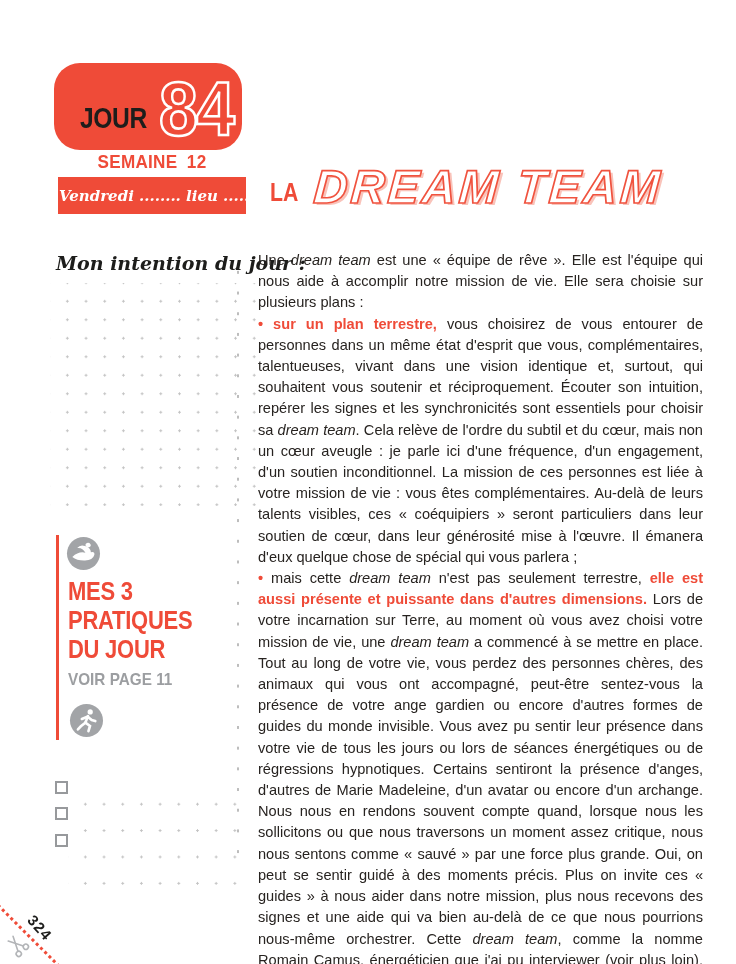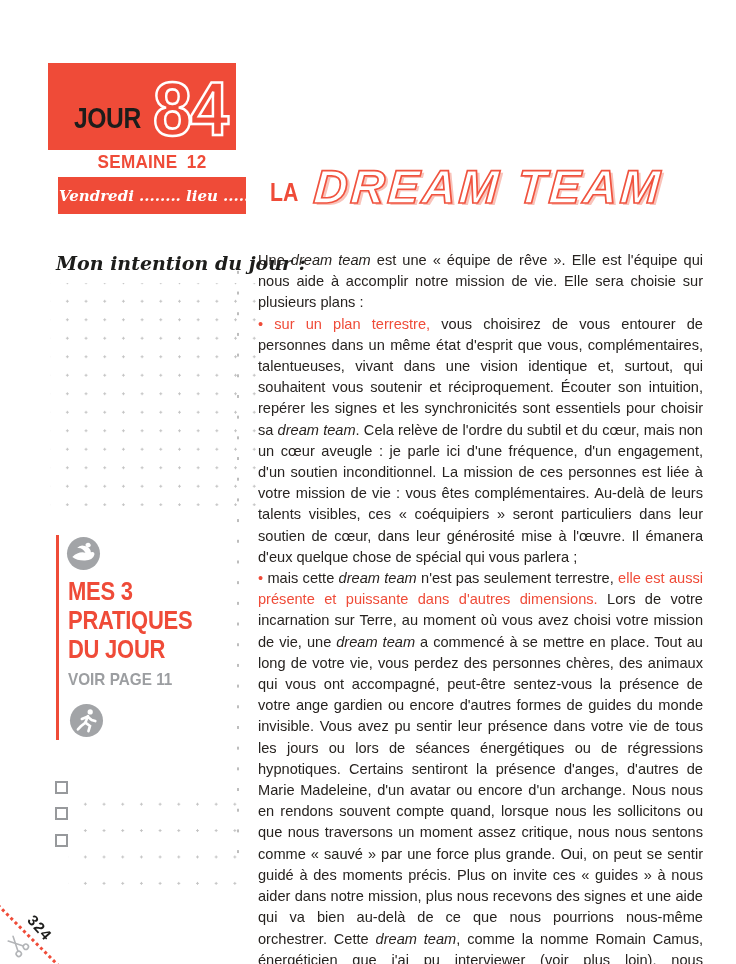--- a/index.html
+++ b/index.html
@@ -2,22 +2,22 @@
 <html lang="fr"><head>
 <meta charset="utf-8">
 <style>
   html,body{margin:0;padding:0;background:#ffffff;}
   .page{
     position:relative;width:736px;height:964px;background:#ffffff;overflow:hidden;
     font-family:"Liberation Sans",sans-serif;color:#26221f;
   }
   
   .day-block{
-    position:absolute;left:48px;top:63px;width:188px;height:87px;background:#ef4b38;
-    display:flex;align-items:flex-end;padding:0 0 10px 26px;box-sizing:border-box;
+    position:absolute;left:54px;top:63px;width:188px;height:87px;background:#ef4b38;
+    display:flex;align-items:flex-end;padding:0 0 10px 26px;box-sizing:border-box;border-radius:26px;
   }
   .day-label{
     font-weight:700;font-size:29px;color:#1d1d1b;letter-spacing:-0.5px;line-height:1;
     transform:scaleX(.85);transform-origin:left bottom;margin-bottom:7px;
   }
   .day-number{
     font-weight:700;font-size:76px;line-height:.82;color:transparent;
     -webkit-text-stroke:2.6px #ffffff;letter-spacing:-2px;
     transform:scaleX(.92);transform-origin:left bottom;
   }
@@ -87,21 +87,21 @@
     background-image:radial-gradient(circle,#bdbdbd 1.15px,transparent 1.35px);
     background-size:4px 20.7px;background-position:center 2px;
   }
   
   .main-text{
     position:absolute;left:258px;top:250px;width:445px;margin:0;
     font-size:14.6px;line-height:21.2px;text-align:justify;color:#272320;
   }
   .seg-normal{color:#272320;margin-top:32px;}
   .seg-italic{font-style:italic;color:#272320;}
-  .seg-redbold{color:#ef4b38;font-weight:400;margin-top:15px;}
+  .seg-redbold{color:#ef4b38;font-weight:700;margin-top:15px;}
   
   .cut-line{
     position:absolute;left:-6px;top:899px;width:108px;height:0;
     border-top:3px dotted #ef4b38;transform:rotate(45deg);transform-origin:0 0;
   }
   .page-number{
     position:absolute;left:26px;top:919px;
     font-weight:700;font-size:15px;color:#1d1d1b;letter-spacing:1px;
     transform:rotate(48deg);
   }

